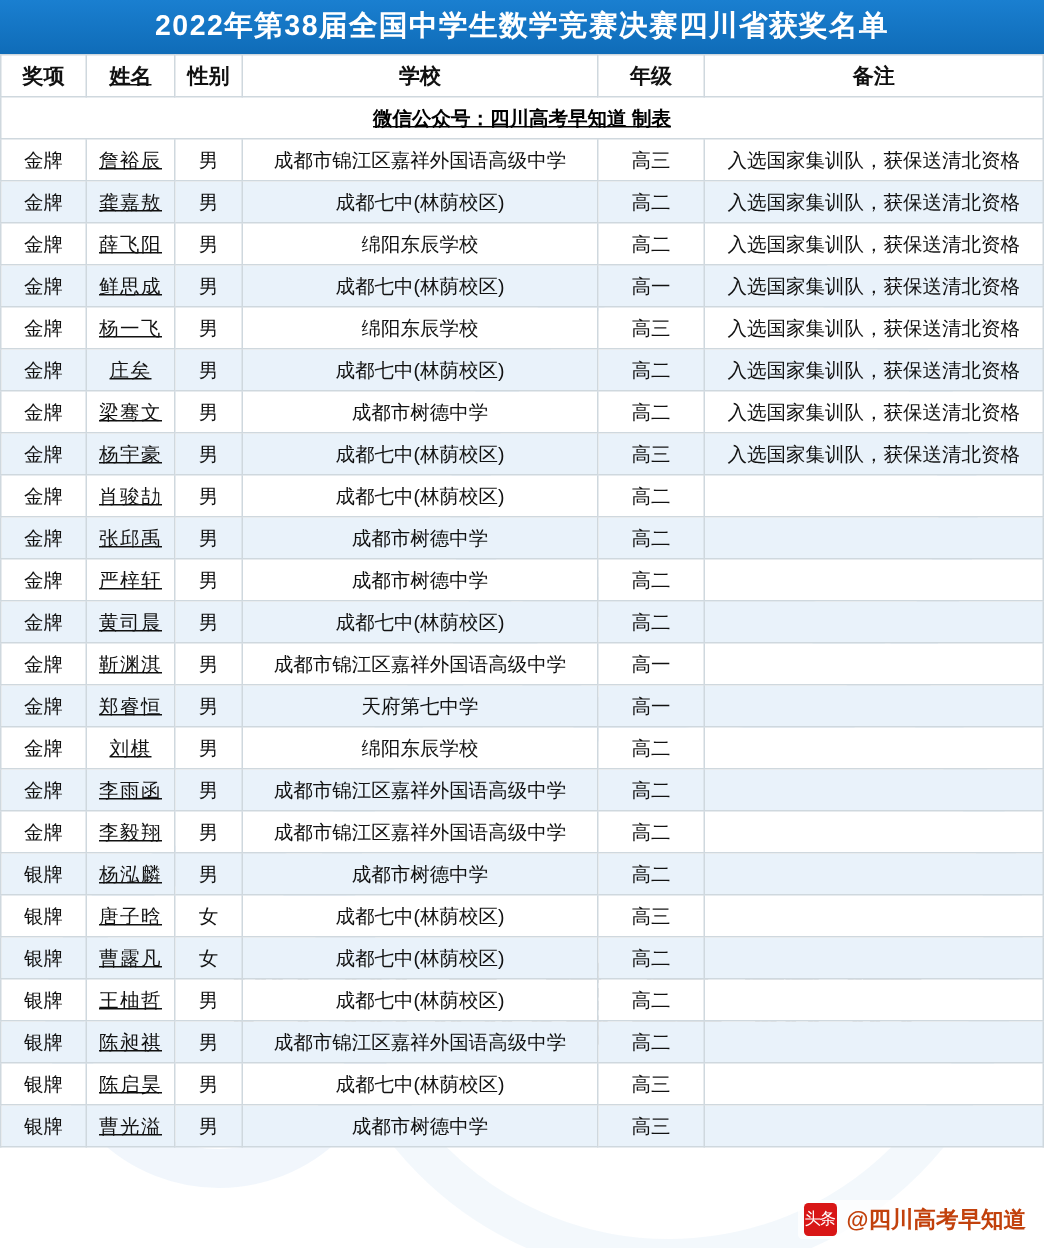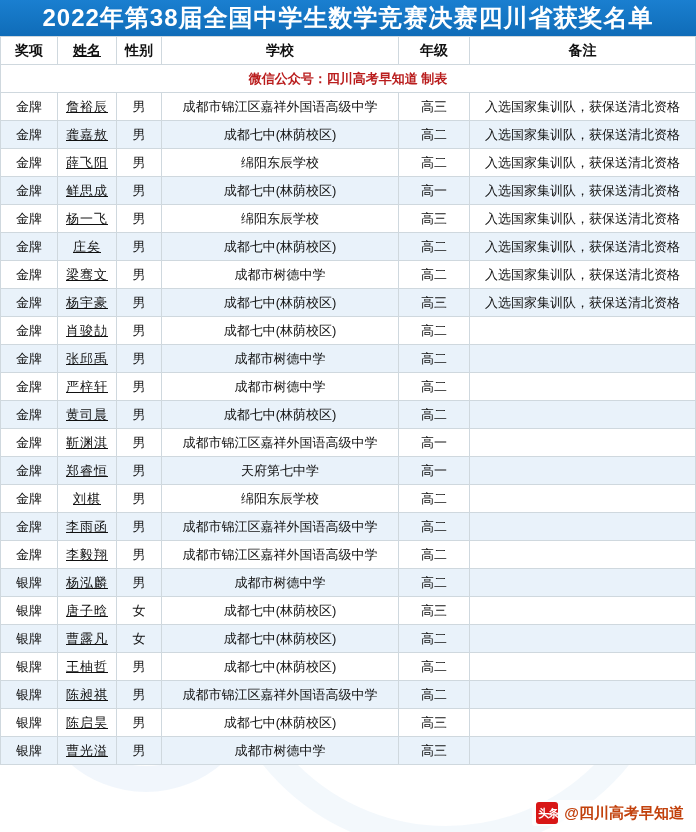--- a/index.html
+++ b/index.html
@@ -43,21 +43,21 @@
     pointer-events: none;
     white-space: nowrap;
   }
 
   .title-bar {
     position: relative;
     background: #1477c8;
     background: linear-gradient(#1a7fd0, #0f6cb8);
     color: #ffffff;
     text-align: center;
-    font-size: 24px;
+    font-size: 19px;
     font-weight: bold;
     line-height: 36px;
     height: 36px;
     letter-spacing: 1px;
   }
 
   table.grid {
     position: relative;
     width: 696px;
     border-collapse: collapse;
@@ -74,25 +74,26 @@
     white-space: nowrap;
     overflow: hidden;
   }
   thead th {
     background: #ffffff;
     font-weight: bold;
     font-size: 14px;
     height: 28px;
   }
   .notice td {
-    color: #b91c1c;
+    color: #000000;
     font-weight: bold;
     font-size: 13px;
     background: #ffffff;
     height: 26px;
+    text-decoration: underline;
   }
   tbody tr.alt td {
     background: #eaf3fb;
   }
   tbody tr td {
     background: #ffffff;
   }
   tbody tr.alt td { background: #e9f2fa; }
 
   .c-award { width: 56px; margin-left: 20px; }
@@ -114,23 +115,23 @@
     background: rgba(255,255,255,.75);
     padding: 2px 4px;
     border-radius: 3px;
   }
   .footer-badge .logo {
     width: 22px;
     height: 22px;
     background: #d81616;
     color: #fff;
     font-size: 11px;
-    font-weight: bold;
+    font-weight: normal;
     line-height: 22px;
-    text-align: right;
+    text-align: left;
     border-radius: 3px;
     letter-spacing: -1px;
   }
   .footer-badge .txt {
     font-size: 15px;
     font-weight: bold;
     color: #c2410c;
   }
 </style>
 </head>

